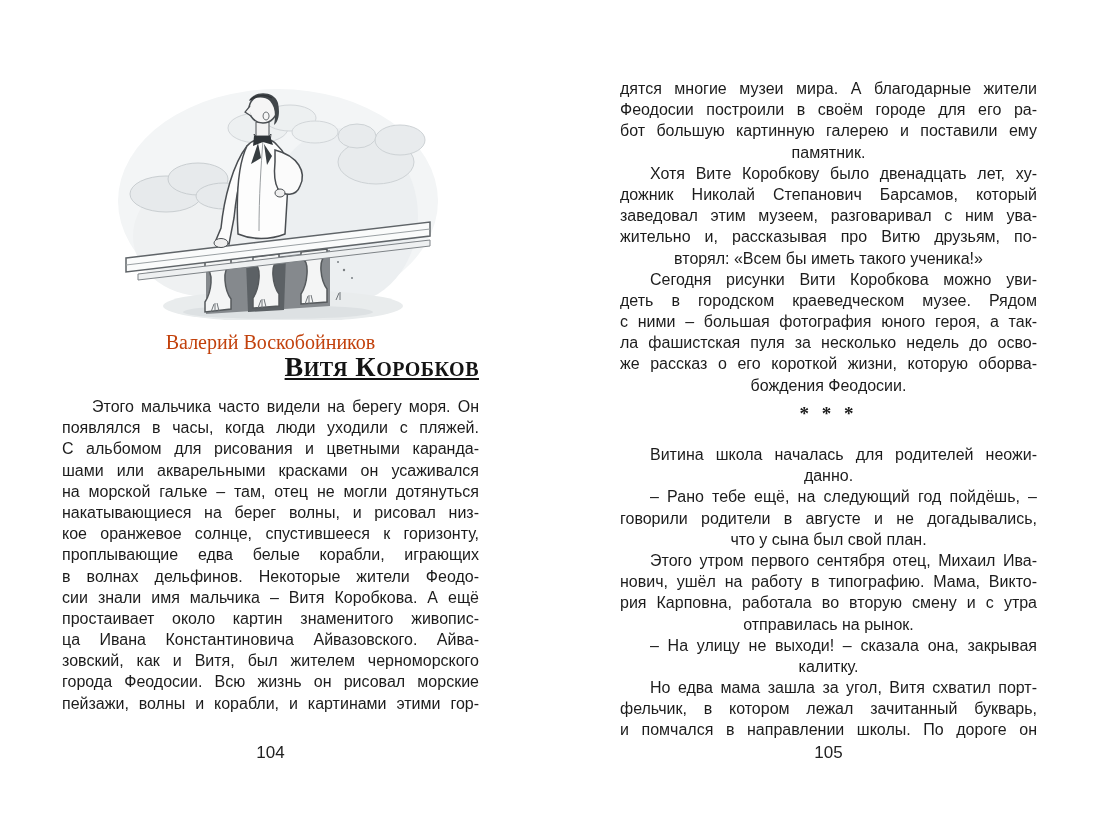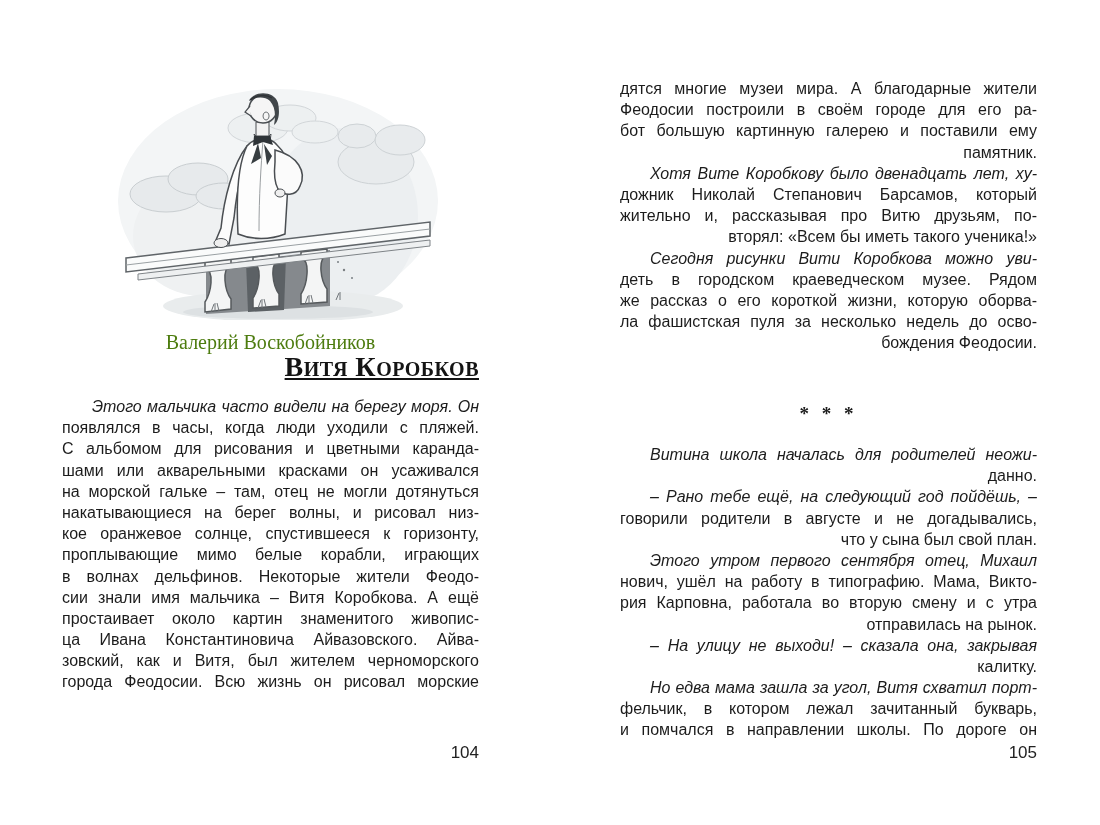--- a/index.html
+++ b/index.html
@@ -10,47 +10,47 @@
     color:#1c1c1c;
   }
   .page{position:absolute;top:0;width:417px;height:578px;}
   #left-page{left:62px;}
   #right-page{left:620px;}
 
   .illustration{position:absolute;top:66px;left:46px;width:340px;height:254px;}
 
   .author{
     position:absolute;top:331px;left:0;width:100%;text-align:center;
-    font-family:"Liberation Serif",serif;font-size:20px;color:#4d7c0f;
+    font-family:"Liberation Serif",serif;font-size:20px;color:#c2410c;
   }
   .title{
     position:absolute;top:351px;left:0;width:100%;text-align:right;
     font-family:"Liberation Serif",serif;font-weight:700;
     font-variant:small-caps;font-size:28px;letter-spacing:0.5px;color:#141414;text-decoration:underline;
   }
 
   .body-block{position:absolute;left:0;width:417px;font-size:16px;}
   #left-body{top:396px;}
   #right-body-top{top:78px;}
   #right-body-bottom{top:444px;}
 
   .line{
     height:21.2px;line-height:21.2px;overflow:hidden;
-    text-align:right;white-space:nowrap;
+    text-align:center;white-space:nowrap;
   }
   .line.j{text-align:justify;text-align-last:justify;white-space:normal;}
-  .line.ind{padding-left:30px;font-style:italic;}
+  .line.ind{padding-left:30px;}
 
   .separator{
     position:absolute;top:403px;left:0;width:100%;text-align:center;
     font-family:"Liberation Serif",serif;font-weight:700;font-size:19px;
     letter-spacing:4px;color:#1c1c1c;
   }
   .pagenum{
-    position:absolute;top:743px;left:0;width:100%;text-align:right;
+    position:absolute;top:743px;left:0;width:100%;text-align:center;
     font-size:17px;color:#222;
   }
 </style>
 </head>
 <body>
 
 <div class="page" id="left-page">
 
   <div class="illustration">
     <svg width="340" height="254" viewBox="0 0 340 254" xmlns="http://www.w3.org/2000/svg">
@@ -135,46 +135,49 @@
   <div class="title">Витя Коробков</div>
 
   <div class="body-block" id="left-body">
       <div class="line ind j">Этого мальчика часто видели на берегу моря. Он</div>
       <div class="line j">появлялся в часы, когда люди уходили с пляжей.</div>
       <div class="line j">С альбомом для рисования и цветными каранда-</div>
       <div class="line j">шами или акварельными красками он усаживался</div>
       <div class="line j">на морской гальке – там, отец не могли дотянуться</div>
       <div class="line j">накатывающиеся на берег волны, и рисовал низ-</div>
       <div class="line j">кое оранжевое солнце, спустившееся к горизонту,</div>
-      <div class="line j">проплывающие мимо белые корабли, играющих</div>
+      <div class="line j">проплывающие едва белые корабли, играющих</div>
       <div class="line j">в волнах дельфинов. Некоторые жители Феодо-</div>
       <div class="line j">сии знали имя мальчика – Витя Коробкова. А ещё</div>
       <div class="line j">простаивает около картин знаменитого живопис-</div>
       <div class="line j">ца Ивана Константиновича Айвазовского. Айва-</div>
       <div class="line j">зовский, как и Витя, был жителем черноморского</div>
       <div class="line j">города Феодосии. Всю жизнь он рисовал морские</div>
+      <div class="line j">пейзажи, волны и корабли, и картинами этими гор-</div>
     </div>
 
   <div class="pagenum">104</div>
 </div>
 
 <div class="page" id="right-page">
   <div class="body-block" id="right-body-top">
       <div class="line j">дятся многие музеи мира. А благодарные жители</div>
       <div class="line j">Феодосии построили в своём городе для его ра-</div>
       <div class="line j">бот большую картинную галерею и поставили ему</div>
       <div class="line">памятник.</div>
       <div class="line ind j">Хотя Вите Коробкову было двенадцать лет, ху-</div>
       <div class="line j">дожник Николай Степанович Барсамов, который</div>
+      <div class="line j">заведовал этим музеем, разговаривал с ним ува-</div>
       <div class="line j">жительно и, рассказывая про Витю друзьям, по-</div>
       <div class="line">вторял: «Всем бы иметь такого ученика!»</div>
       <div class="line ind j">Сегодня рисунки Вити Коробкова можно уви-</div>
       <div class="line j">деть в городском краеведческом музее. Рядом</div>
+      <div class="line j">с ними – большая фотография юного героя, а так-</div>
+      <div class="line j">ла фашистская пуля за несколько недель до осво-</div>
       <div class="line j">же рассказ о его короткой жизни, которую оборва-</div>
-      <div class="line j">ла фашистская пуля за несколько недель до осво-</div>
       <div class="line">бождения Феодосии.</div>
     </div>
 
   <div class="separator">* * *</div>
 
   <div class="body-block" id="right-body-bottom">
       <div class="line ind j">Витина школа началась для родителей неожи-</div>
       <div class="line">данно.</div>
       <div class="line ind j">– Рано тебе ещё, на следующий год пойдёшь, –</div>
       <div class="line j">говорили родители в августе и не догадывались,</div>

